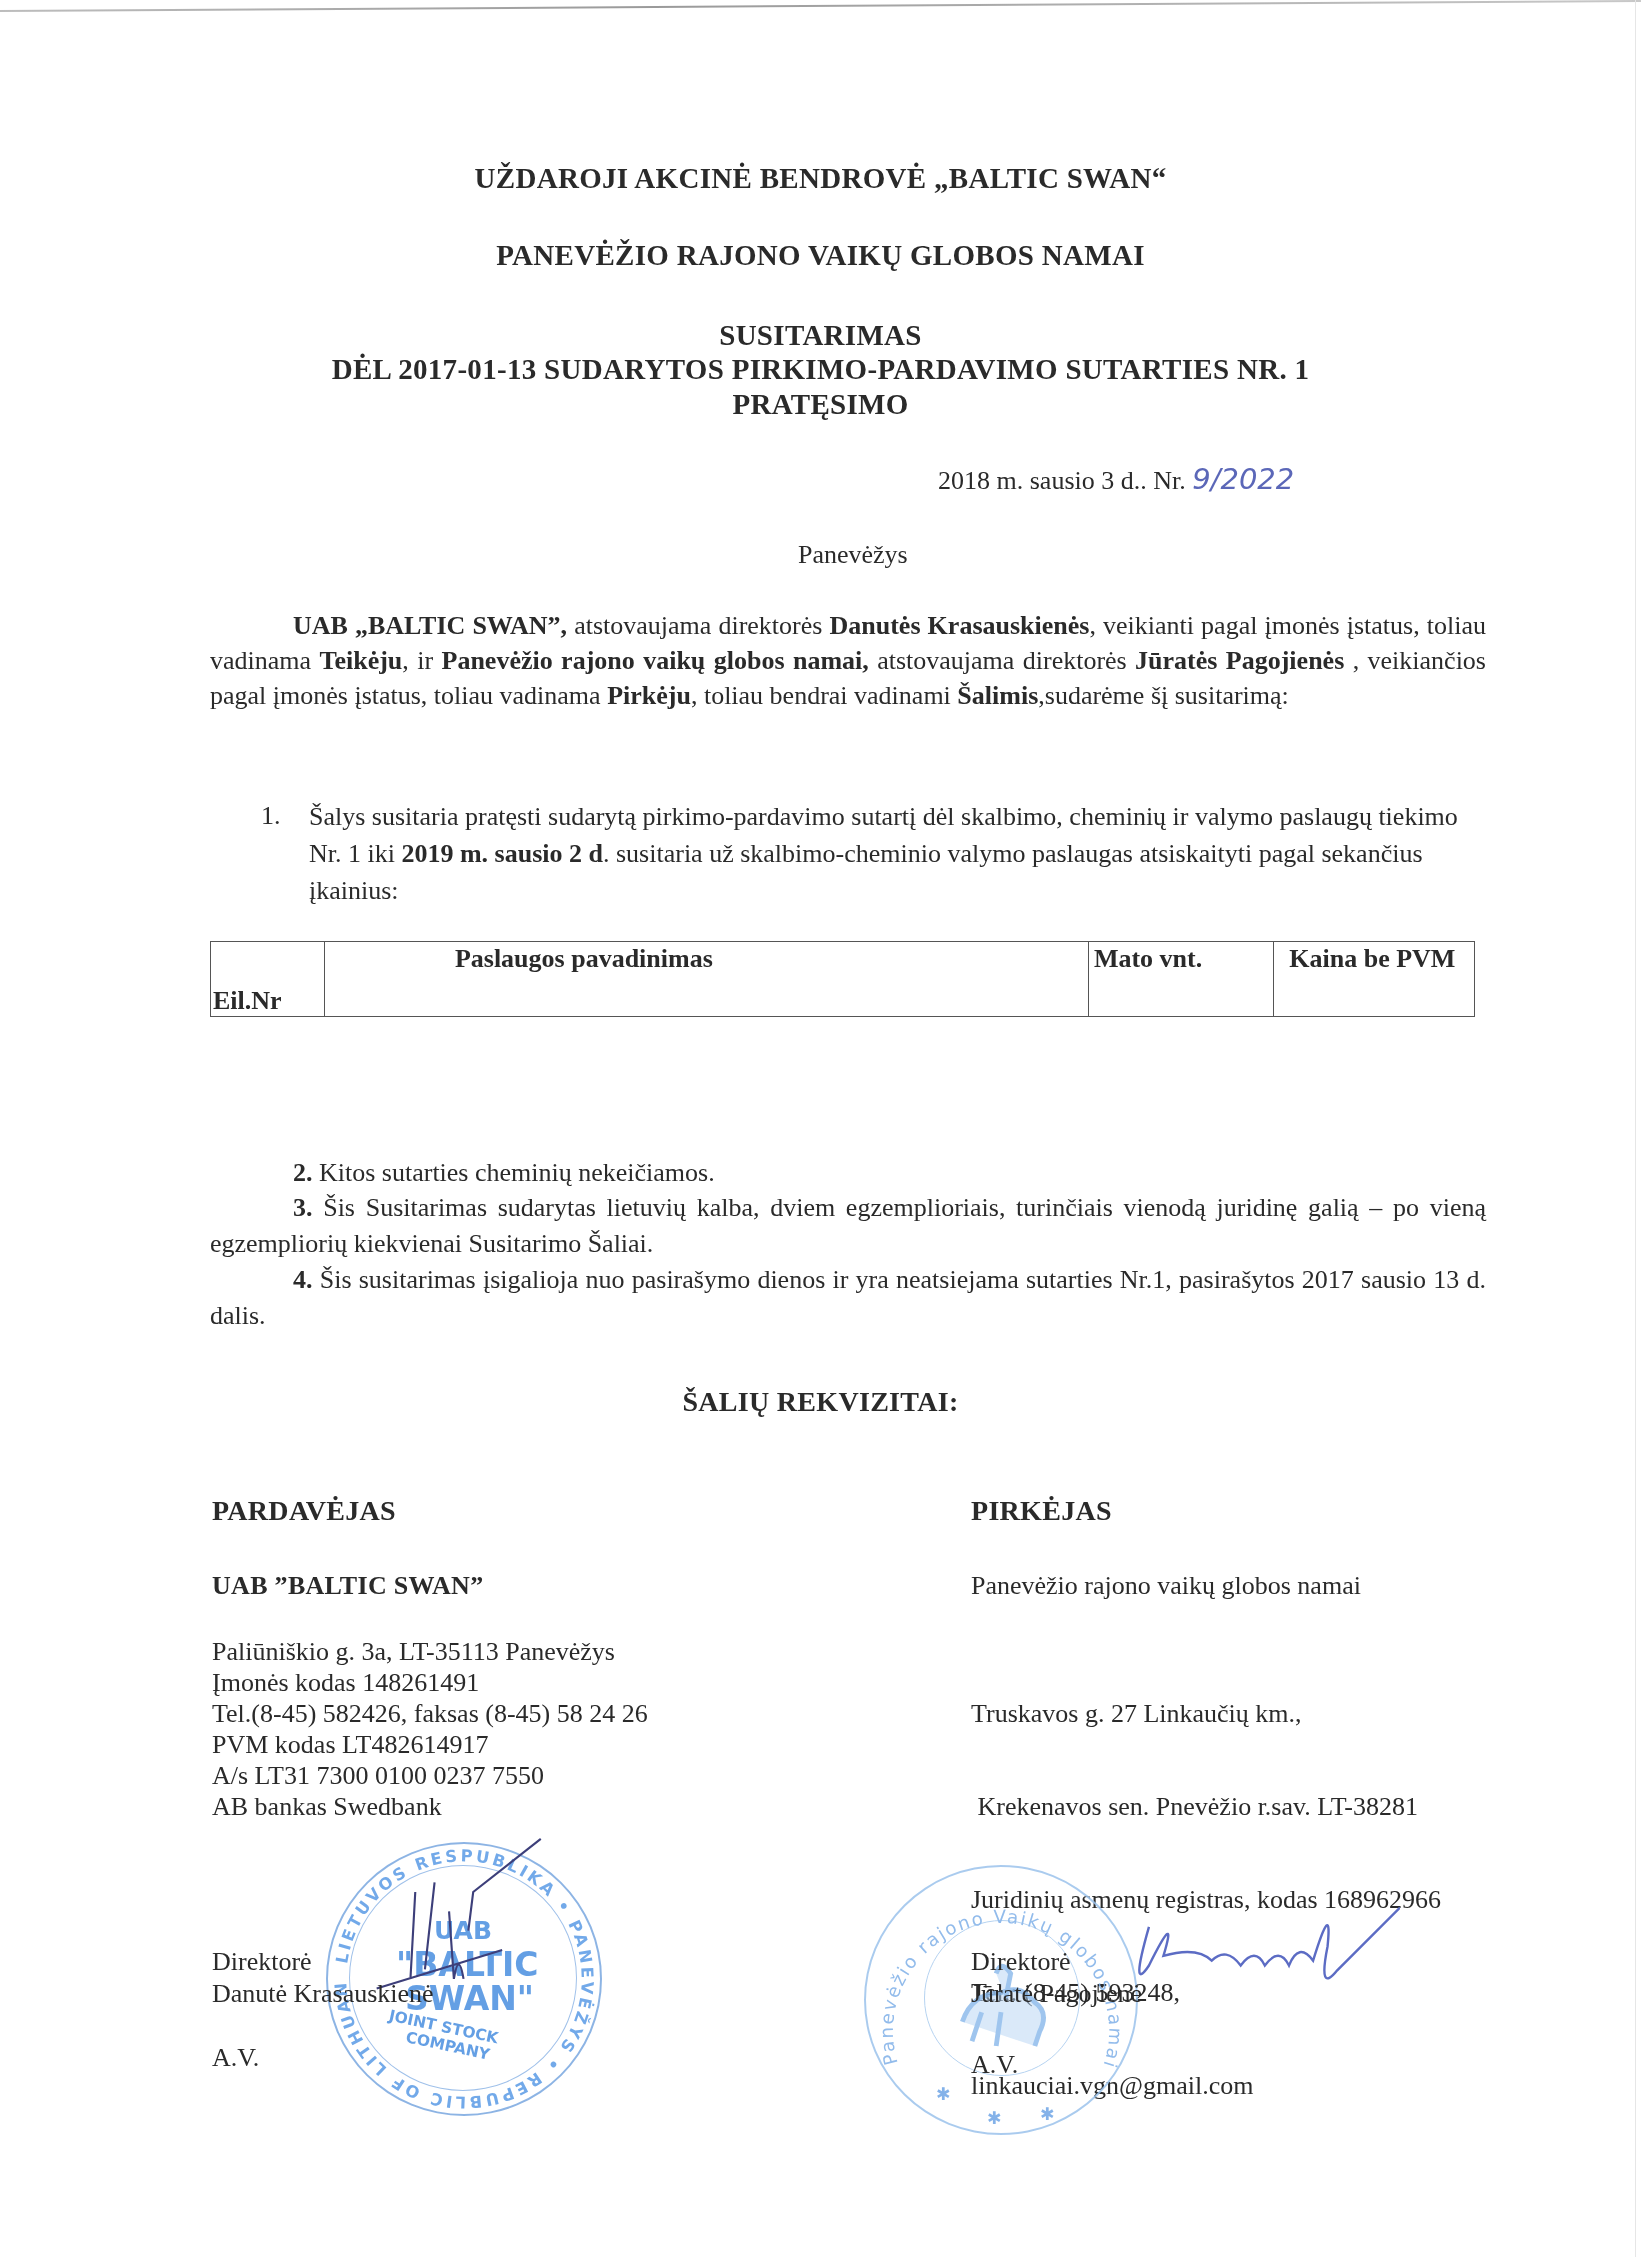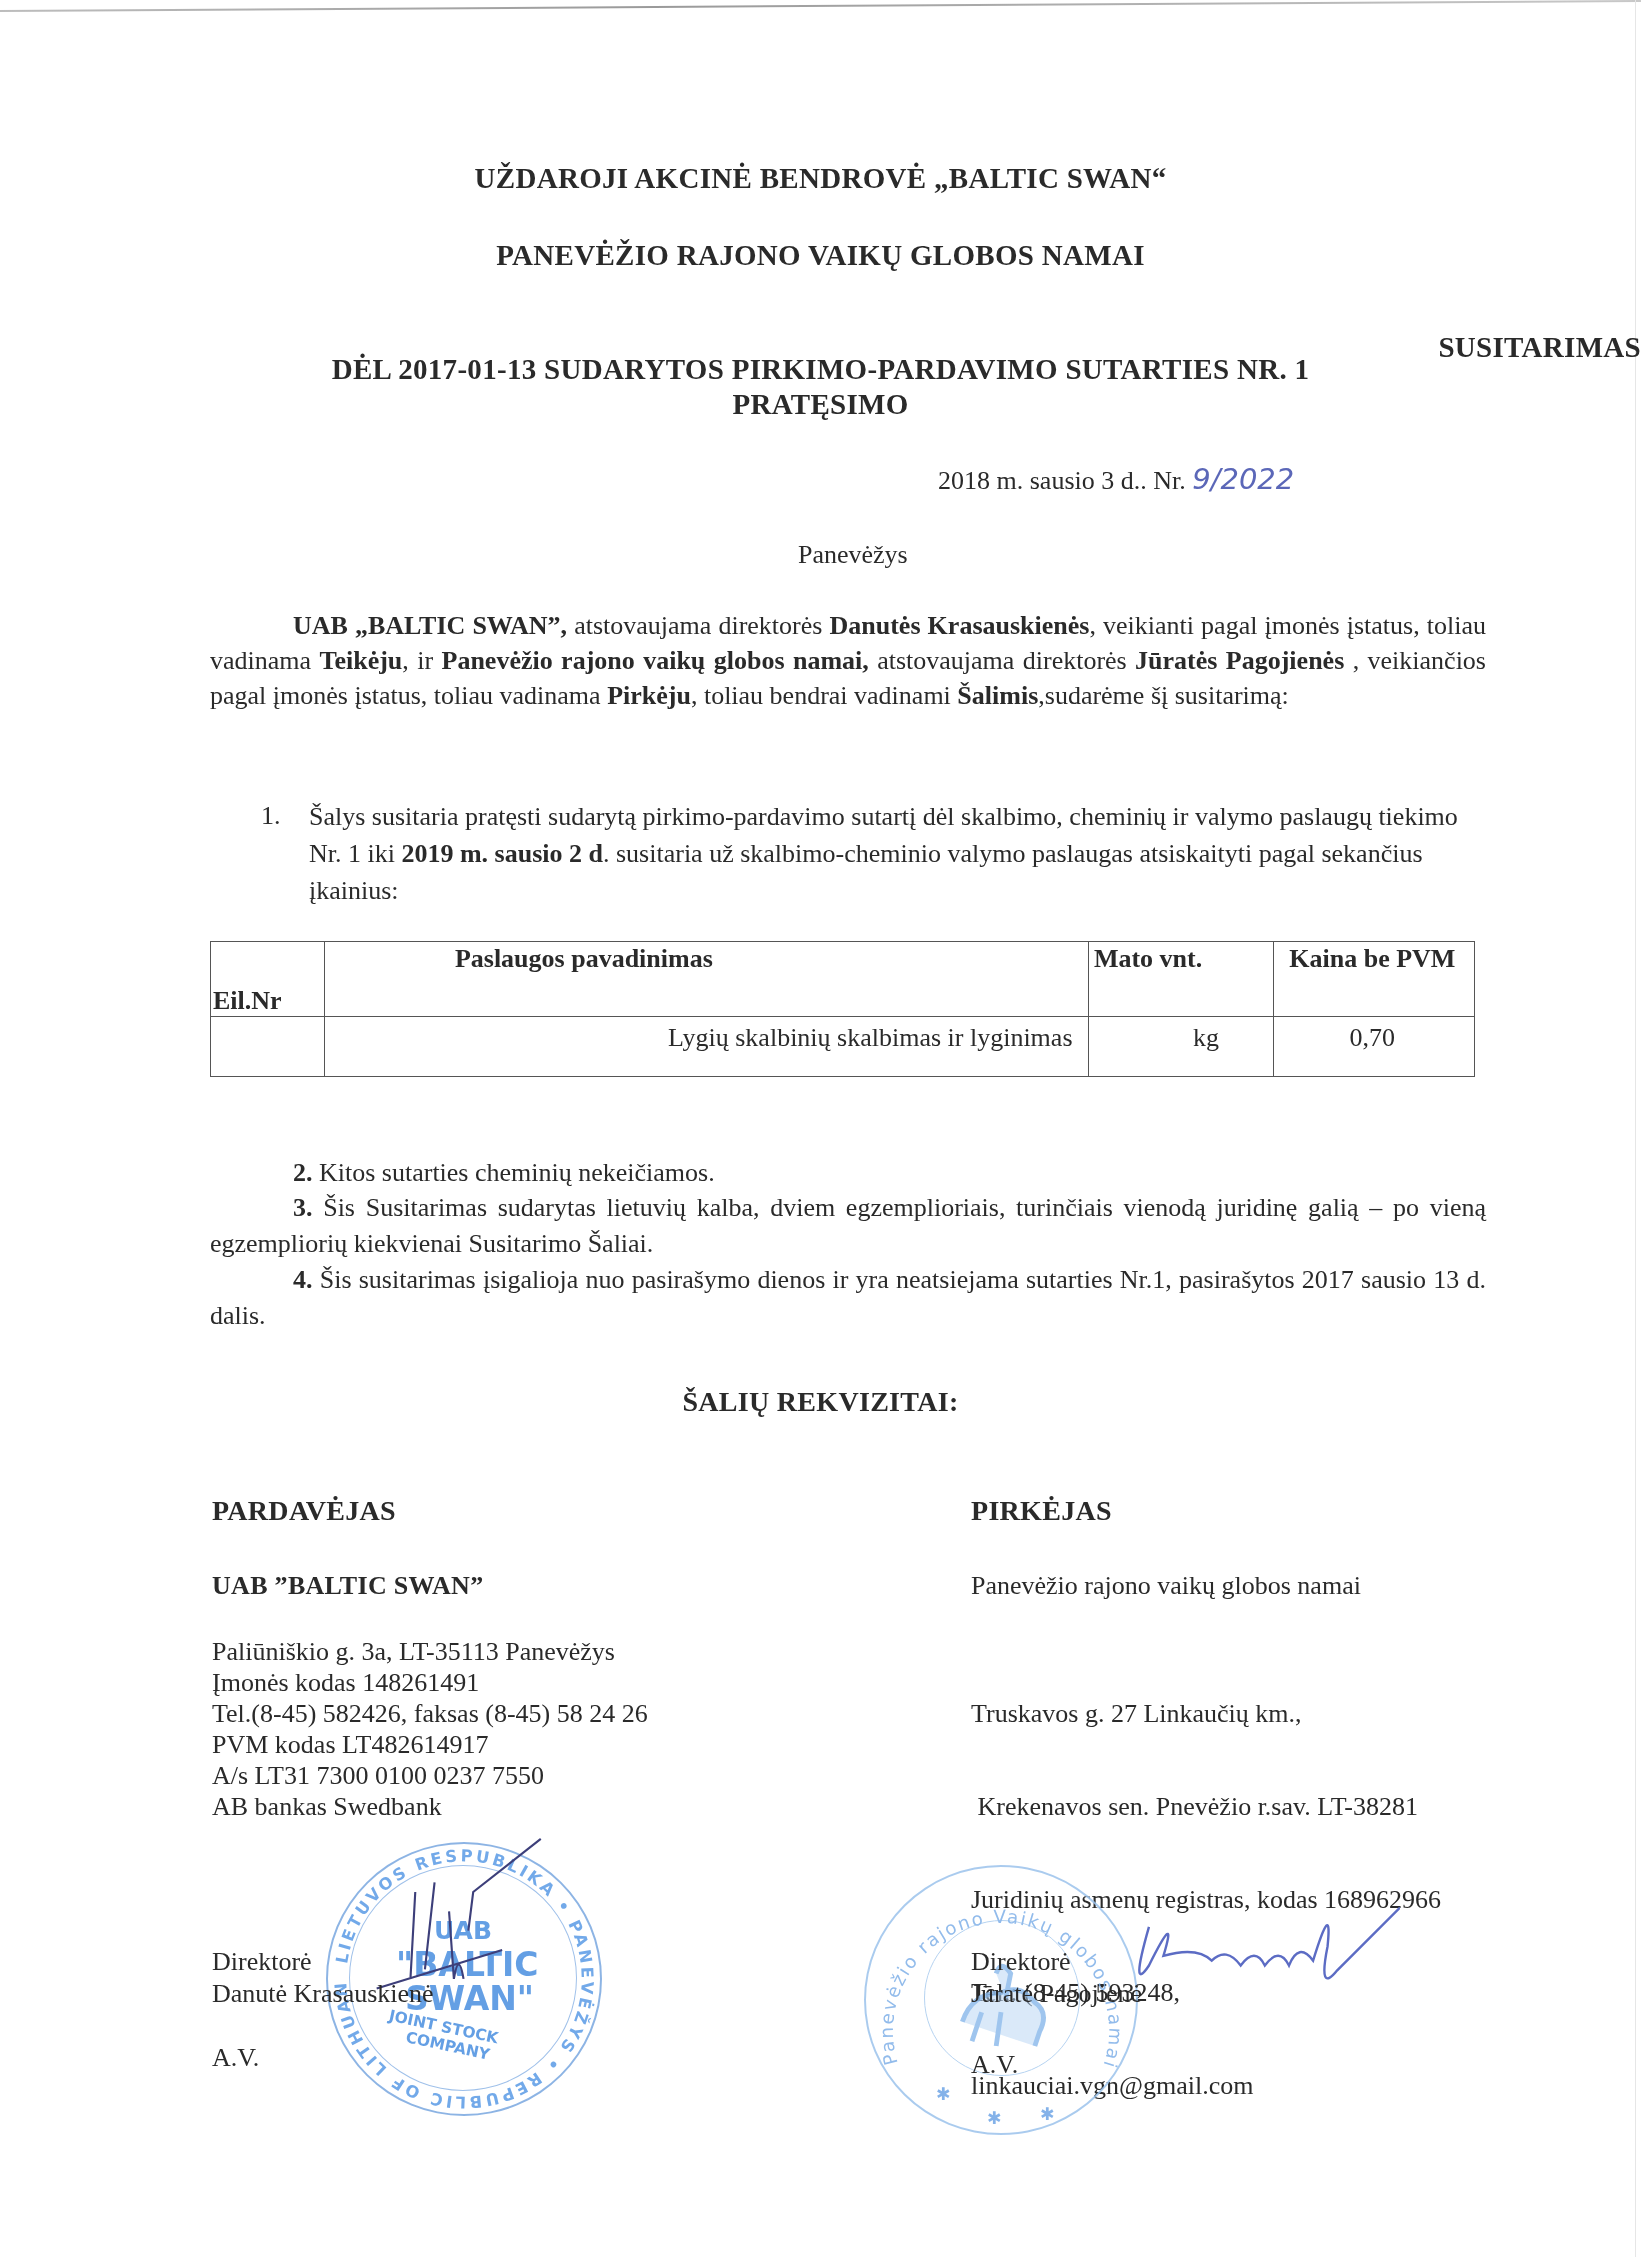--- a/index.html
+++ b/index.html
@@ -23,21 +23,21 @@
   .stamp-text { position: absolute; color: #4a8fe0; font-family: "DejaVu Sans", sans-serif; font-weight: bold; }
 </style>
 </head>
 <body>
 
 <div class="scan-edge-top"></div>
 <div class="scan-edge-right"></div>
 
 <div class="abs center h-title" style="top:162px;">UŽDAROJI AKCINĖ BENDROVĖ „BALTIC SWAN“</div>
 <div class="abs center h-title" style="top:239px;">PANEVĖŽIO RAJONO VAIKŲ GLOBOS NAMAI</div>
-<div class="abs center h-title" style="top:331px;text-align:right;">SUSITARIMAS</div>
+<div class="abs center h-title" style="top:319px;">SUSITARIMAS</div>
 <div class="abs center h-title" style="top:353px;">DĖL 2017-01-13 SUDARYTOS PIRKIMO-PARDAVIMO SUTARTIES NR. 1</div>
 <div class="abs center h-title" style="top:388px;">PRATĘSIMO</div>
 
 <div class="abs txt" style="top:462px; left:938px;">
   <span>2018 m. sausio 3 d.. Nr.</span>
   <span class="hand">9/2022</span>
 </div>
 <div class="abs txt" style="top:537px; left:798px;">Panevėžys</div>
 
 <div class="abs para para-indent" style="top:608px;">
@@ -49,26 +49,20 @@
   <span>Šalys susitaria pratęsti sudarytą pirkimo-pardavimo sutartį dėl skalbimo, cheminių ir valymo paslaugų tiekimo Nr. 1 iki </span><span class="b">2019 m. sausio 2 d</span><span>. susitaria už skalbimo-cheminio valymo paslaugas atsiskaityti pagal sekančius įkainius:</span>
 </div>
 
 <table class="svc">
   <tbody>
       <tr style="height:75px;">
     <td rowspan="1" style="width:106px; vertical-align:bottom; padding-left:1.9px;" class="b">Eil.Nr</td>
     <td style="width:628px; padding-left:130px; padding-top:1.9px;" class="b">Paslaugos pavadinimas</td>
     <td style="width:174px; padding-top:1.9px;" class="b">Mato vnt.</td>
     <td style="padding-left:15.4px; padding-top:1.9px;" class="b">Kaina be PVM</td>
-  </tr>
-  <tr style="height:60px;">
-    <td></td>
-    <td style="text-align:right; padding-right:15.4px; padding-top:5.8px;">Lygių skalbinių skalbimas ir lyginimas</td>
-    <td style="text-align:right; padding-right:54px; padding-top:5.8px;">kg</td>
-    <td style="text-align:right; padding-right:79px; padding-top:5.8px;">0,70</td>
   </tr>
 </tbody>
   </table>
 
 <div class="abs para para-indent" style="top:1155px; line-height:36px;">
   <span class="b">2.</span><span> Kitos sutarties cheminių nekeičiamos.</span>
 </div>
 <div class="abs para para-indent" style="top:1190px; line-height:36px;">
   <span class="b">3.</span><span> Šis Susitarimas sudarytas lietuvių kalba, dviem egzemplioriais, turinčiais vienodą juridinę galią – po vieną egzempliorių kiekvienai Susitarimo Šaliai.</span>
 </div>

